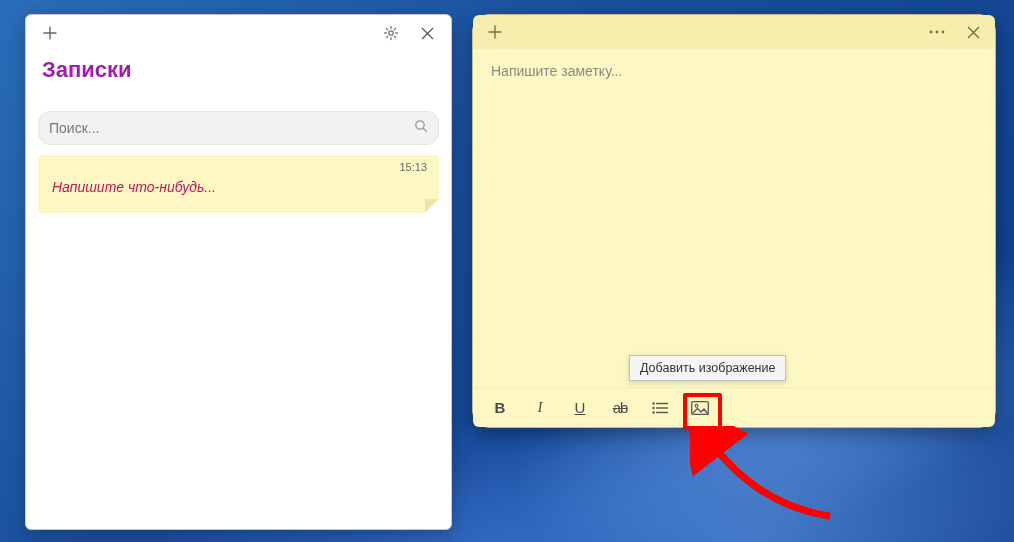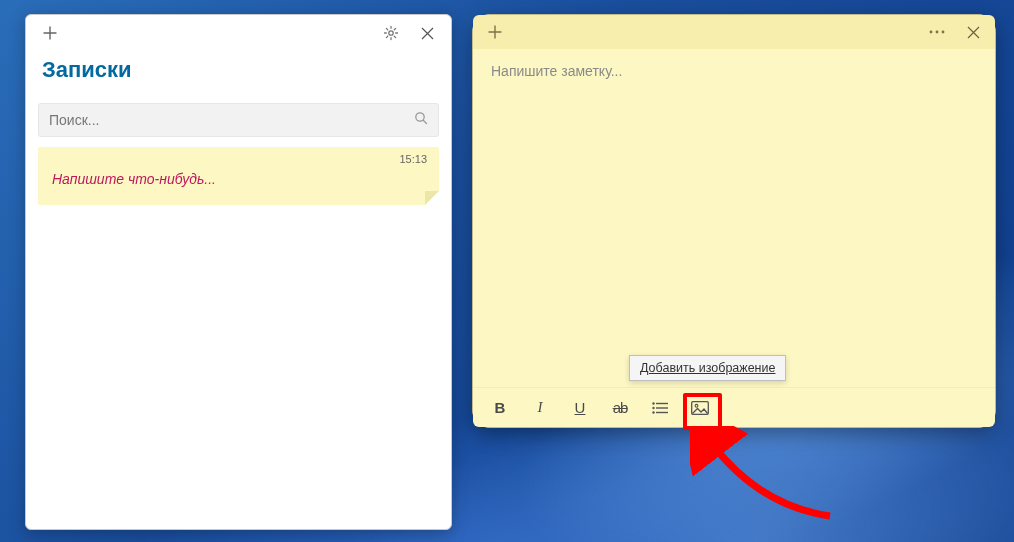--- a/index.html
+++ b/index.html
@@ -35,29 +35,29 @@
     display: flex; align-items: center;
     padding: 0 6px;
   }
   .tb-btn {
     width: 36px; height: 36px;
     display: flex; align-items: center; justify-content: center;
     color: #555; cursor: pointer;
   }
   .tb-spacer { flex: 1; }
   .list-title {
-    font-size: 22px; font-weight: 700; color: #0369a1;
+    font-size: 22px; font-weight: 700; color: #a21caf;
     padding: 6px 16px 12px 16px;
   }
   .search-wrap {
-    margin: 8px 12px 10px 12px;
+    margin: 16px 12px 10px 12px;
     height: 34px;
     background: #f2f2f2;
     border: 1px solid #e6e6e6;
-    border-radius: 3px;
+    border-radius: 12px;
     display: flex; align-items: center;
     padding: 16px 10px;
   }
   .search-input {
     flex: 1; border: none; background: transparent; outline: none;
     font-size: 14px; color: #333;
   }
   .search-input::placeholder { color: #777; }
   .search-icon { color: #888; }
 
@@ -114,21 +114,20 @@
   }
   .tooltip {
     position: absolute;
     left: 156px; bottom: 6px;
     background: #f5f5f5;
     border: 1px solid #bfbfbf;
     padding: 5px 10px;
     font-size: 12.5px; color: #333;
     box-shadow: 0 2px 6px rgba(0,0,0,0.15);
     white-space: nowrap;
-    text-decoration: underline;
   }
   .note-toolbar {
     height: 40px;
     background: #fdf7c3;
     border-top: 1px solid rgba(0,0,0,0.04);
     display: flex; align-items: center;
     padding: 0 8px;
     gap: 2px;
     border-radius: 0 0 6px 6px;
   }

